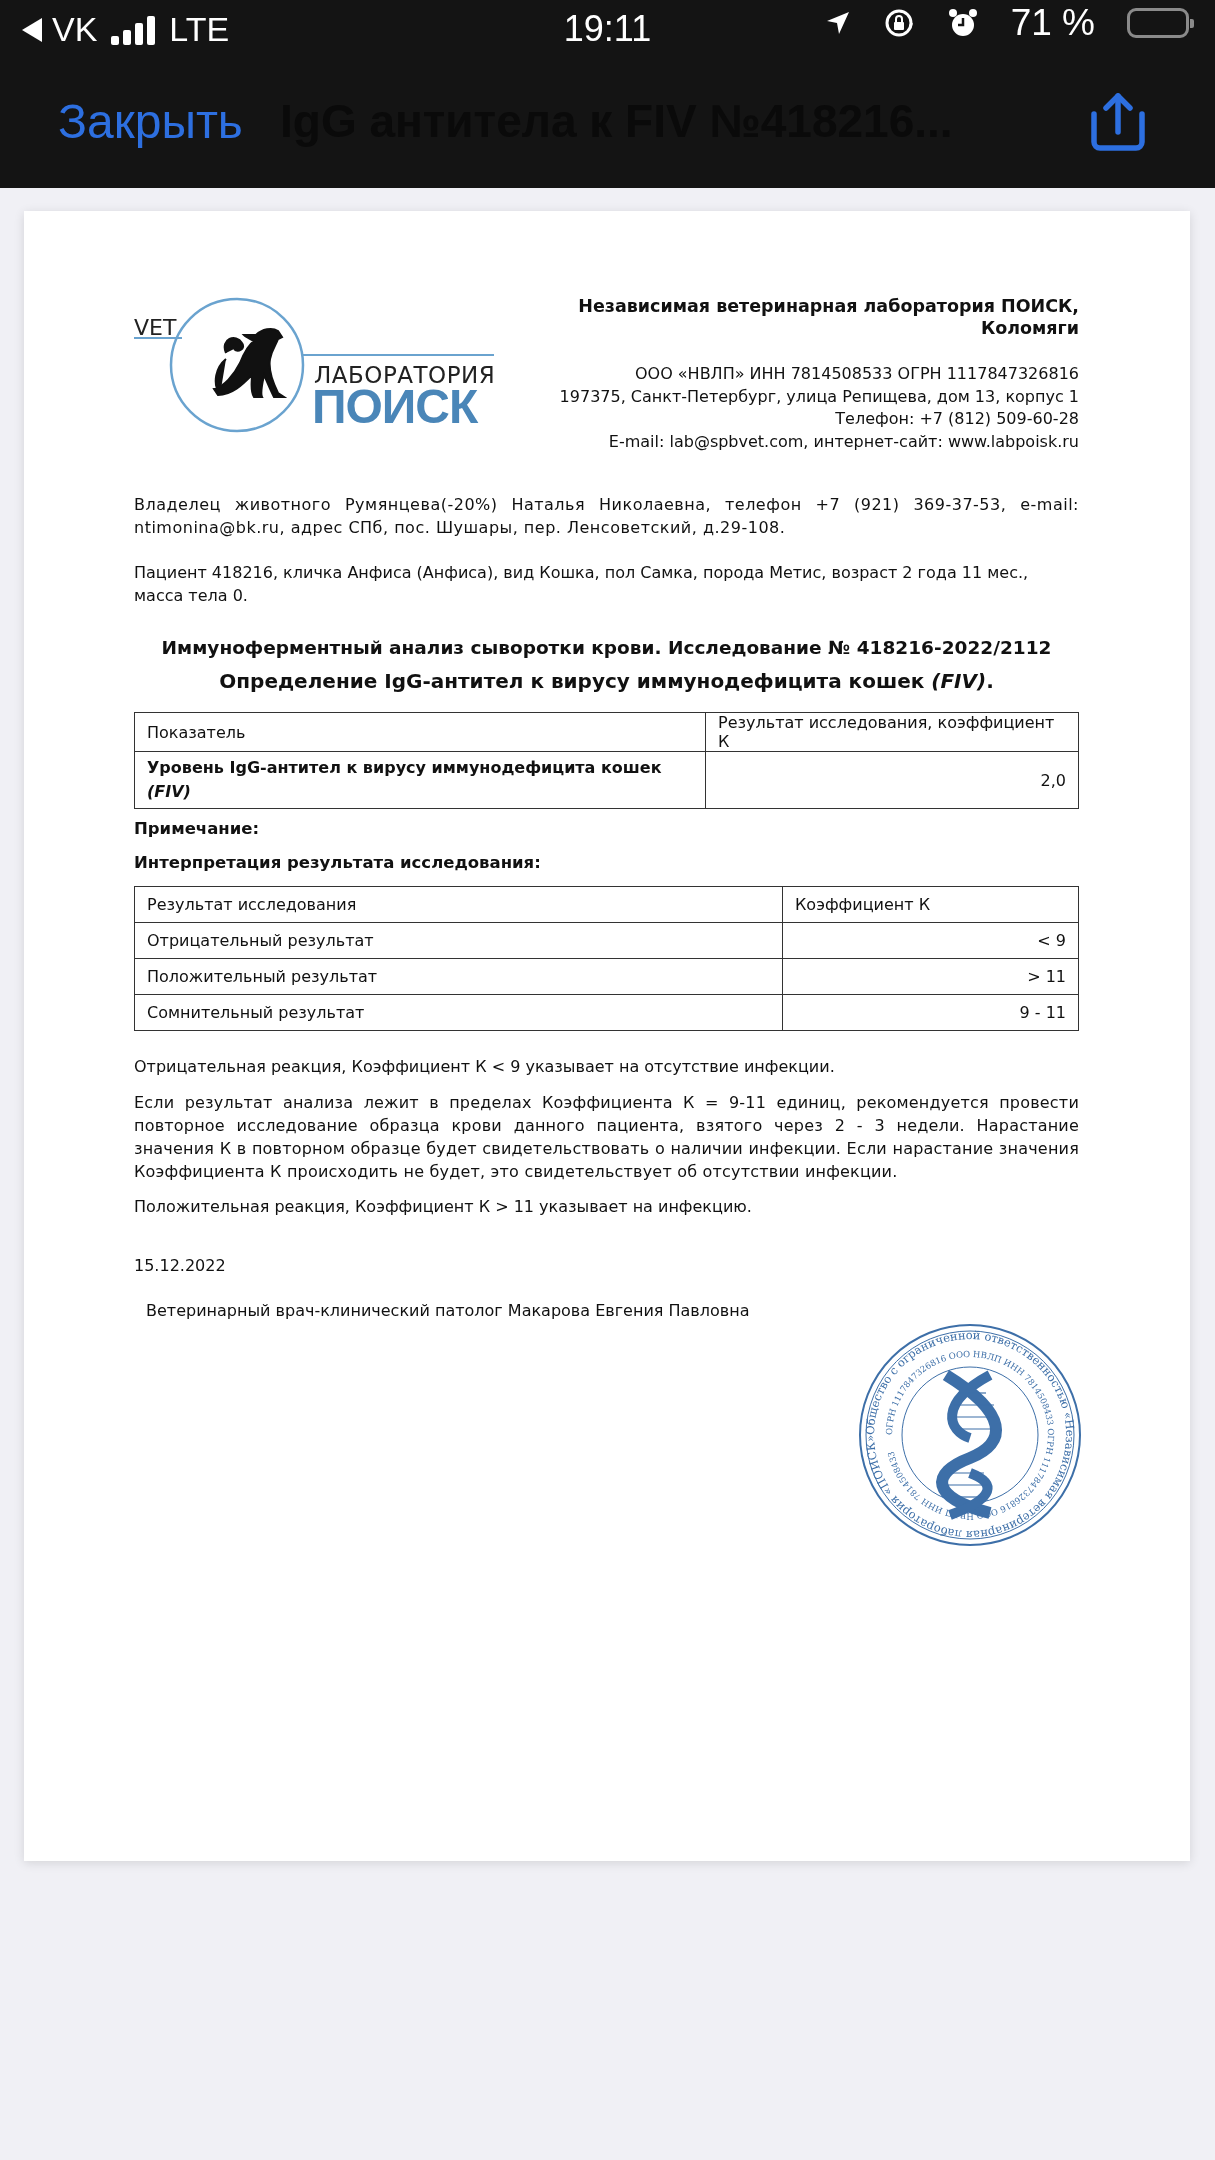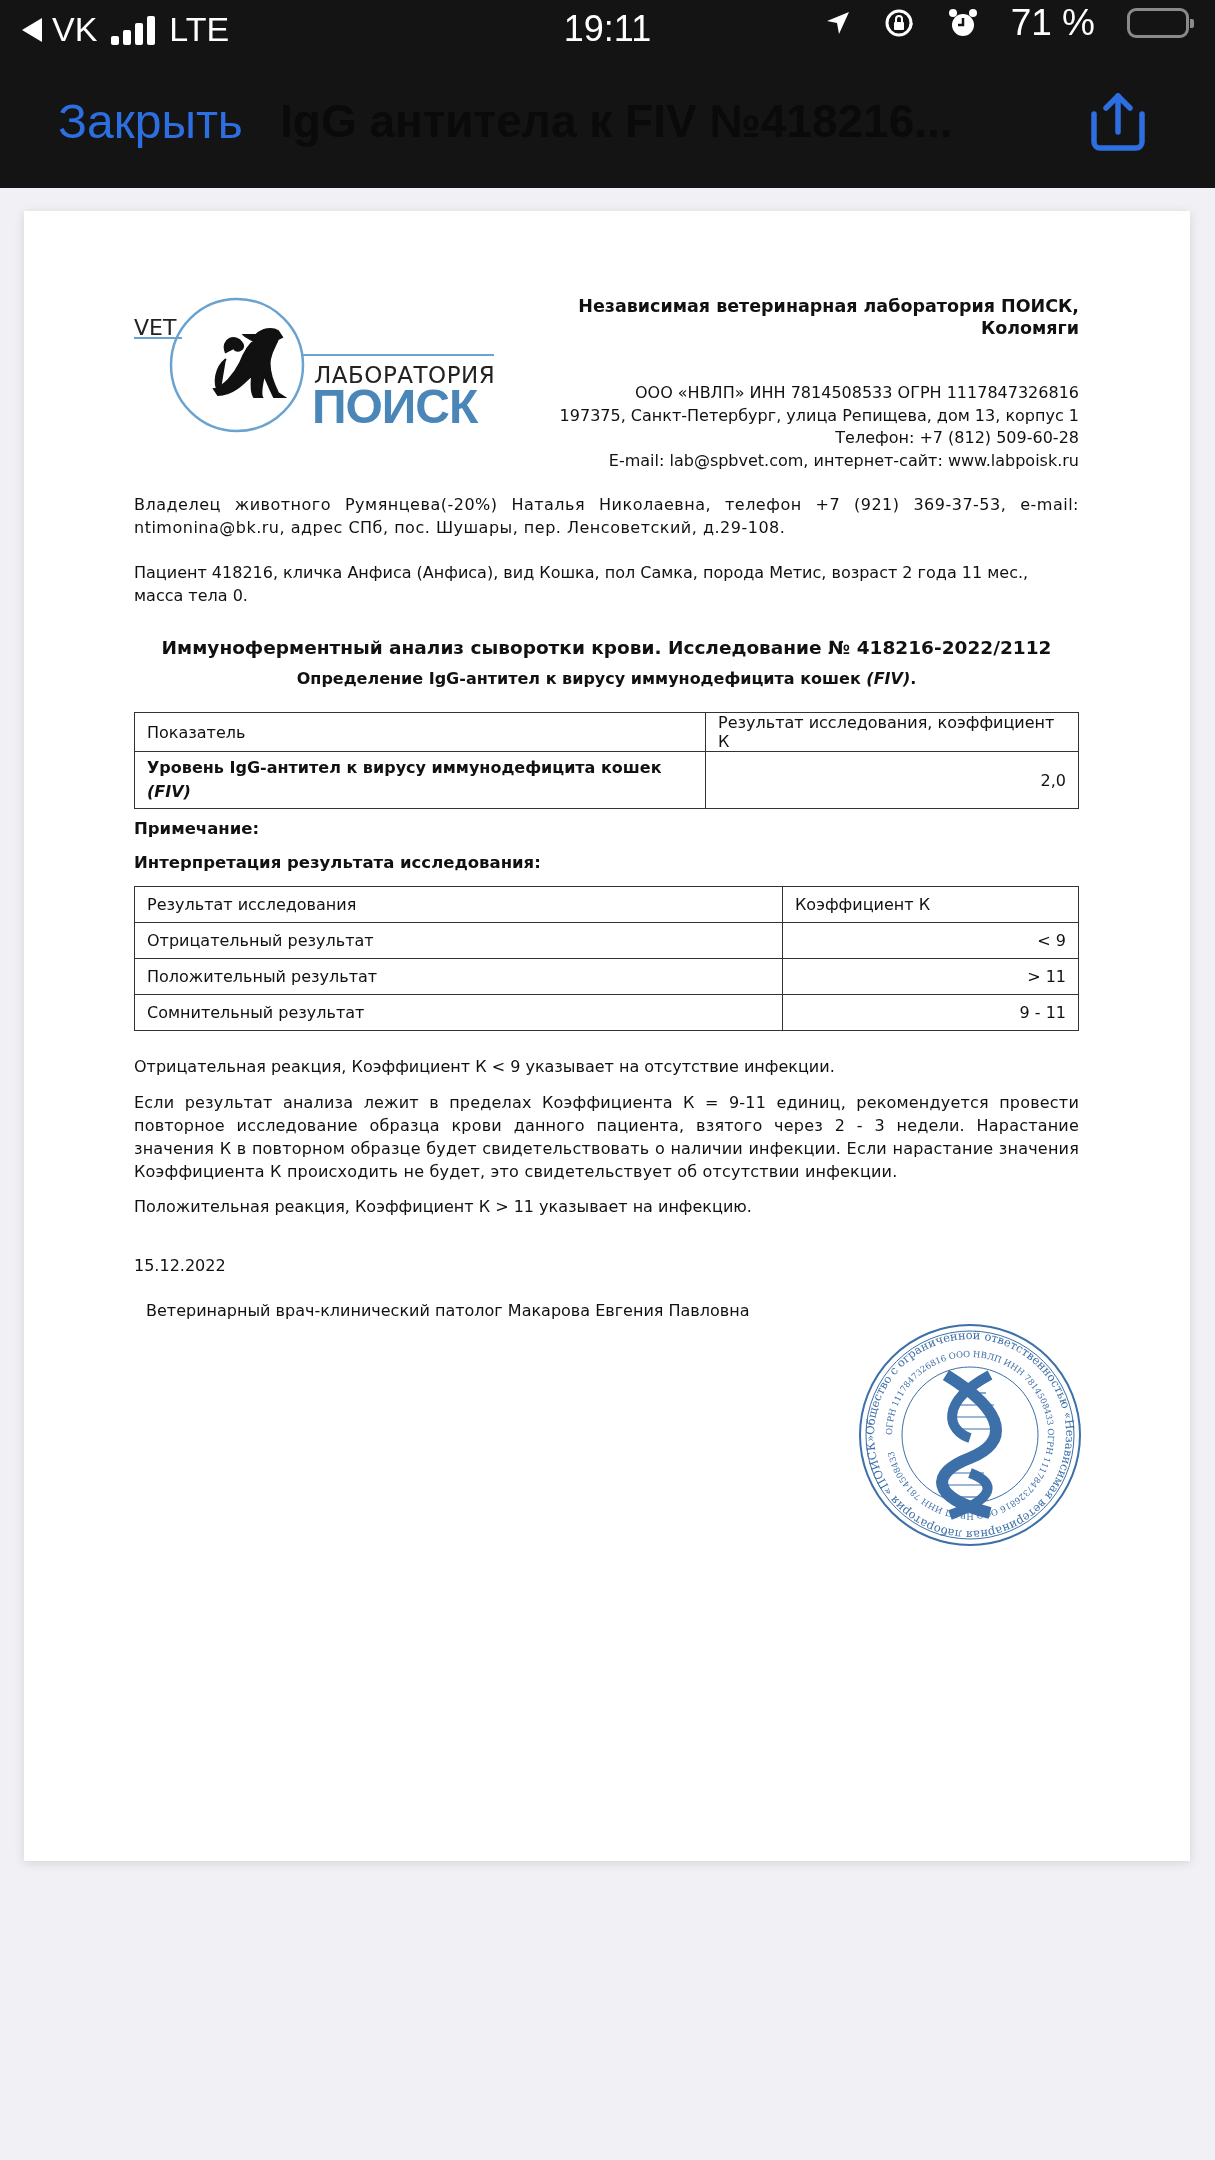--- a/index.html
+++ b/index.html
@@ -35,28 +35,28 @@
   .page {
     position: absolute; left: 24px; top: 211px; width: 1166px; height: 1650px;
     background: #fff;
     box-shadow: 0 2px 10px rgba(0,0,0,0.12);
   }
   .doc { position: absolute; left: 110px; top: 0; width: 945px; color: #111; font-size: 16px; }
 
   .logo { position: absolute; left: 0; top: 84px; width: 360px; height: 140px; }
   .lab-header { position: absolute; right: 0; top: 84px; text-align: right; width: 560px; }
   .lab-name { font-weight: bold; font-size: 17.5px; line-height: 22px; }
-  .lab-info { margin-top: 43px; font-size: 16px; line-height: 22.5px; }
+  .lab-info { margin-top: 24px; font-size: 16px; line-height: 22.5px; }
 
   .owner { position: absolute; left: 0; top: 283px; width: 945px; text-align: justify; line-height: 22.5px; font-size: 16px; letter-spacing: 0.5px; }
   .patient { position: absolute; left: 0; top: 351px; width: 945px; line-height: 22.5px; font-size: 16px; }
   b { font-weight: normal; margin-top: 7px; }
 
   .title1 { position: absolute; left: 0; top: 426px; width: 945px; text-align: center; font-weight: bold; font-size: 18.5px; }
-  .title2 { position: absolute; left: 0; top: 458px; width: 945px; text-align: center; font-weight: bold; font-size: 16px; }
+  .title2 { position: absolute; left: 0; top: 458px; width: 945px; text-align: center; font-weight: bold; font-size: 20px; }
 
   table { border-collapse: collapse; position: absolute; left: 0; width: 945px; font-size: 16px; }
   td { border: 1.5px solid #333; padding: 0 12px; vertical-align: middle; }
   .t1 { top: 501px; }
   .t1 td.c1 { width: 571px; }
   .t1 tr.h td { height: 36px; }
   .t1 tr.r td { height: 57px; }
   .t2 { top: 675px; }
   .t2 td.c1 { width: 648px; }
   .t2 td { height: 36px; }

